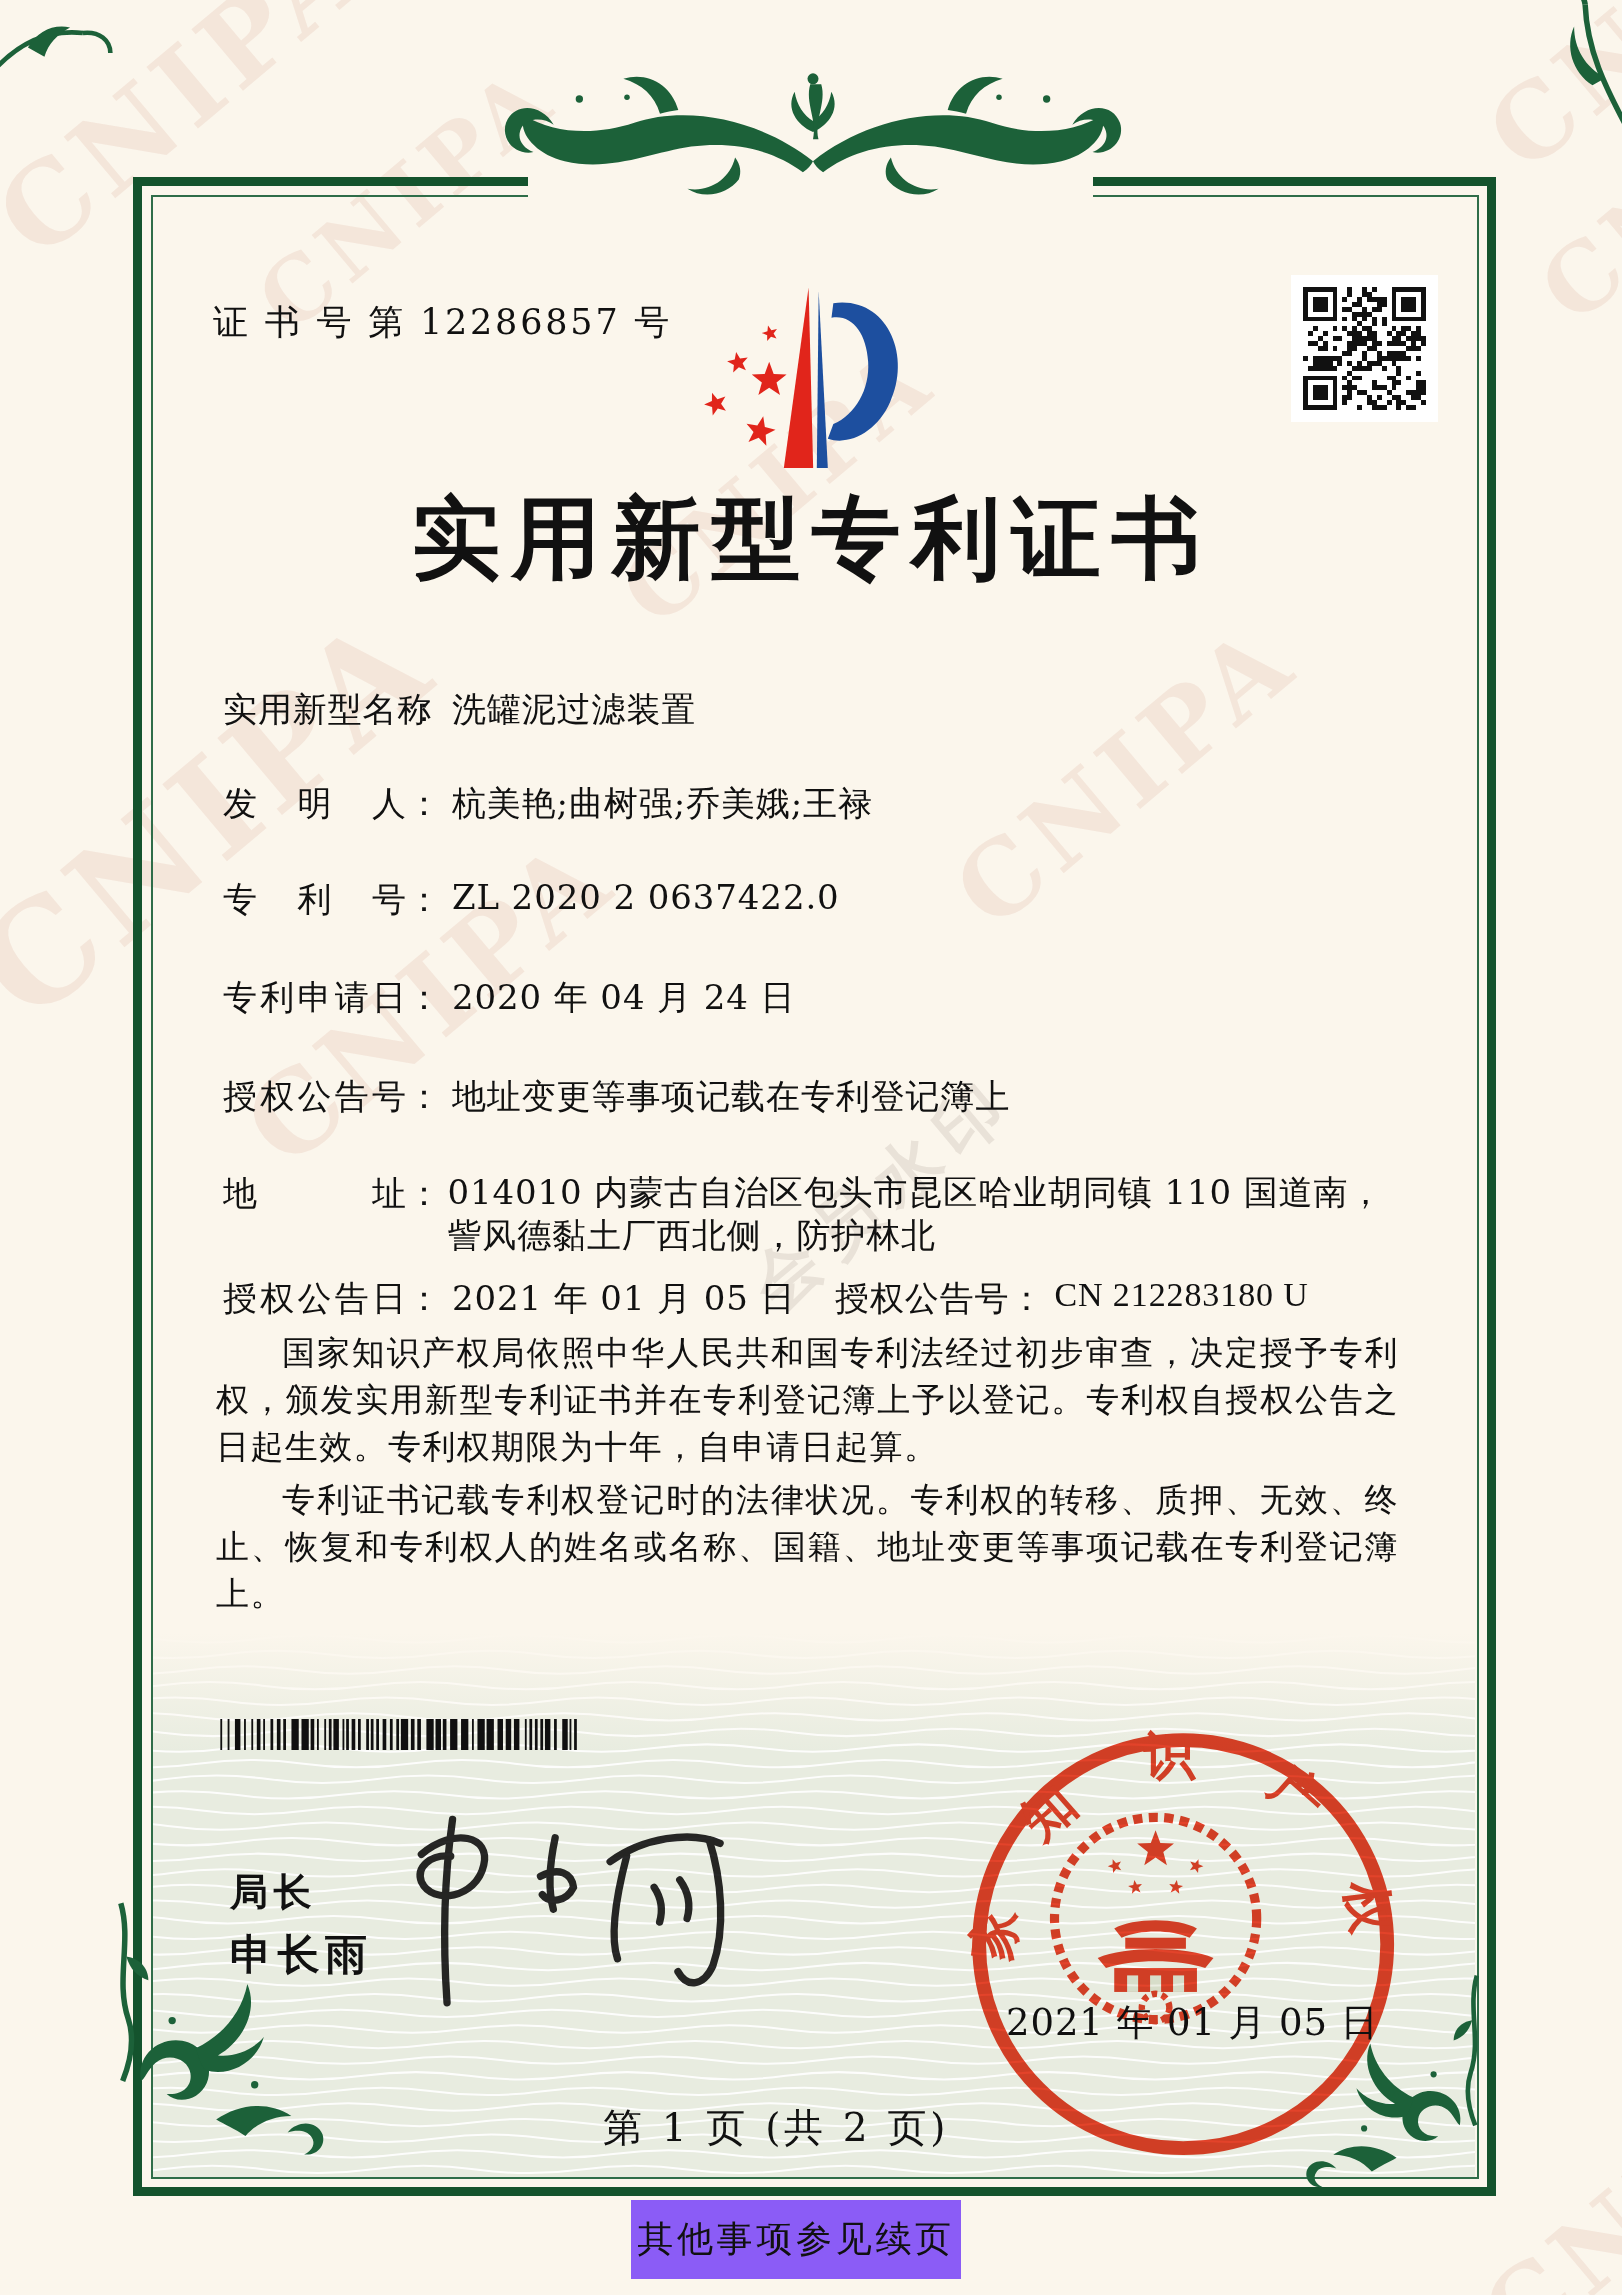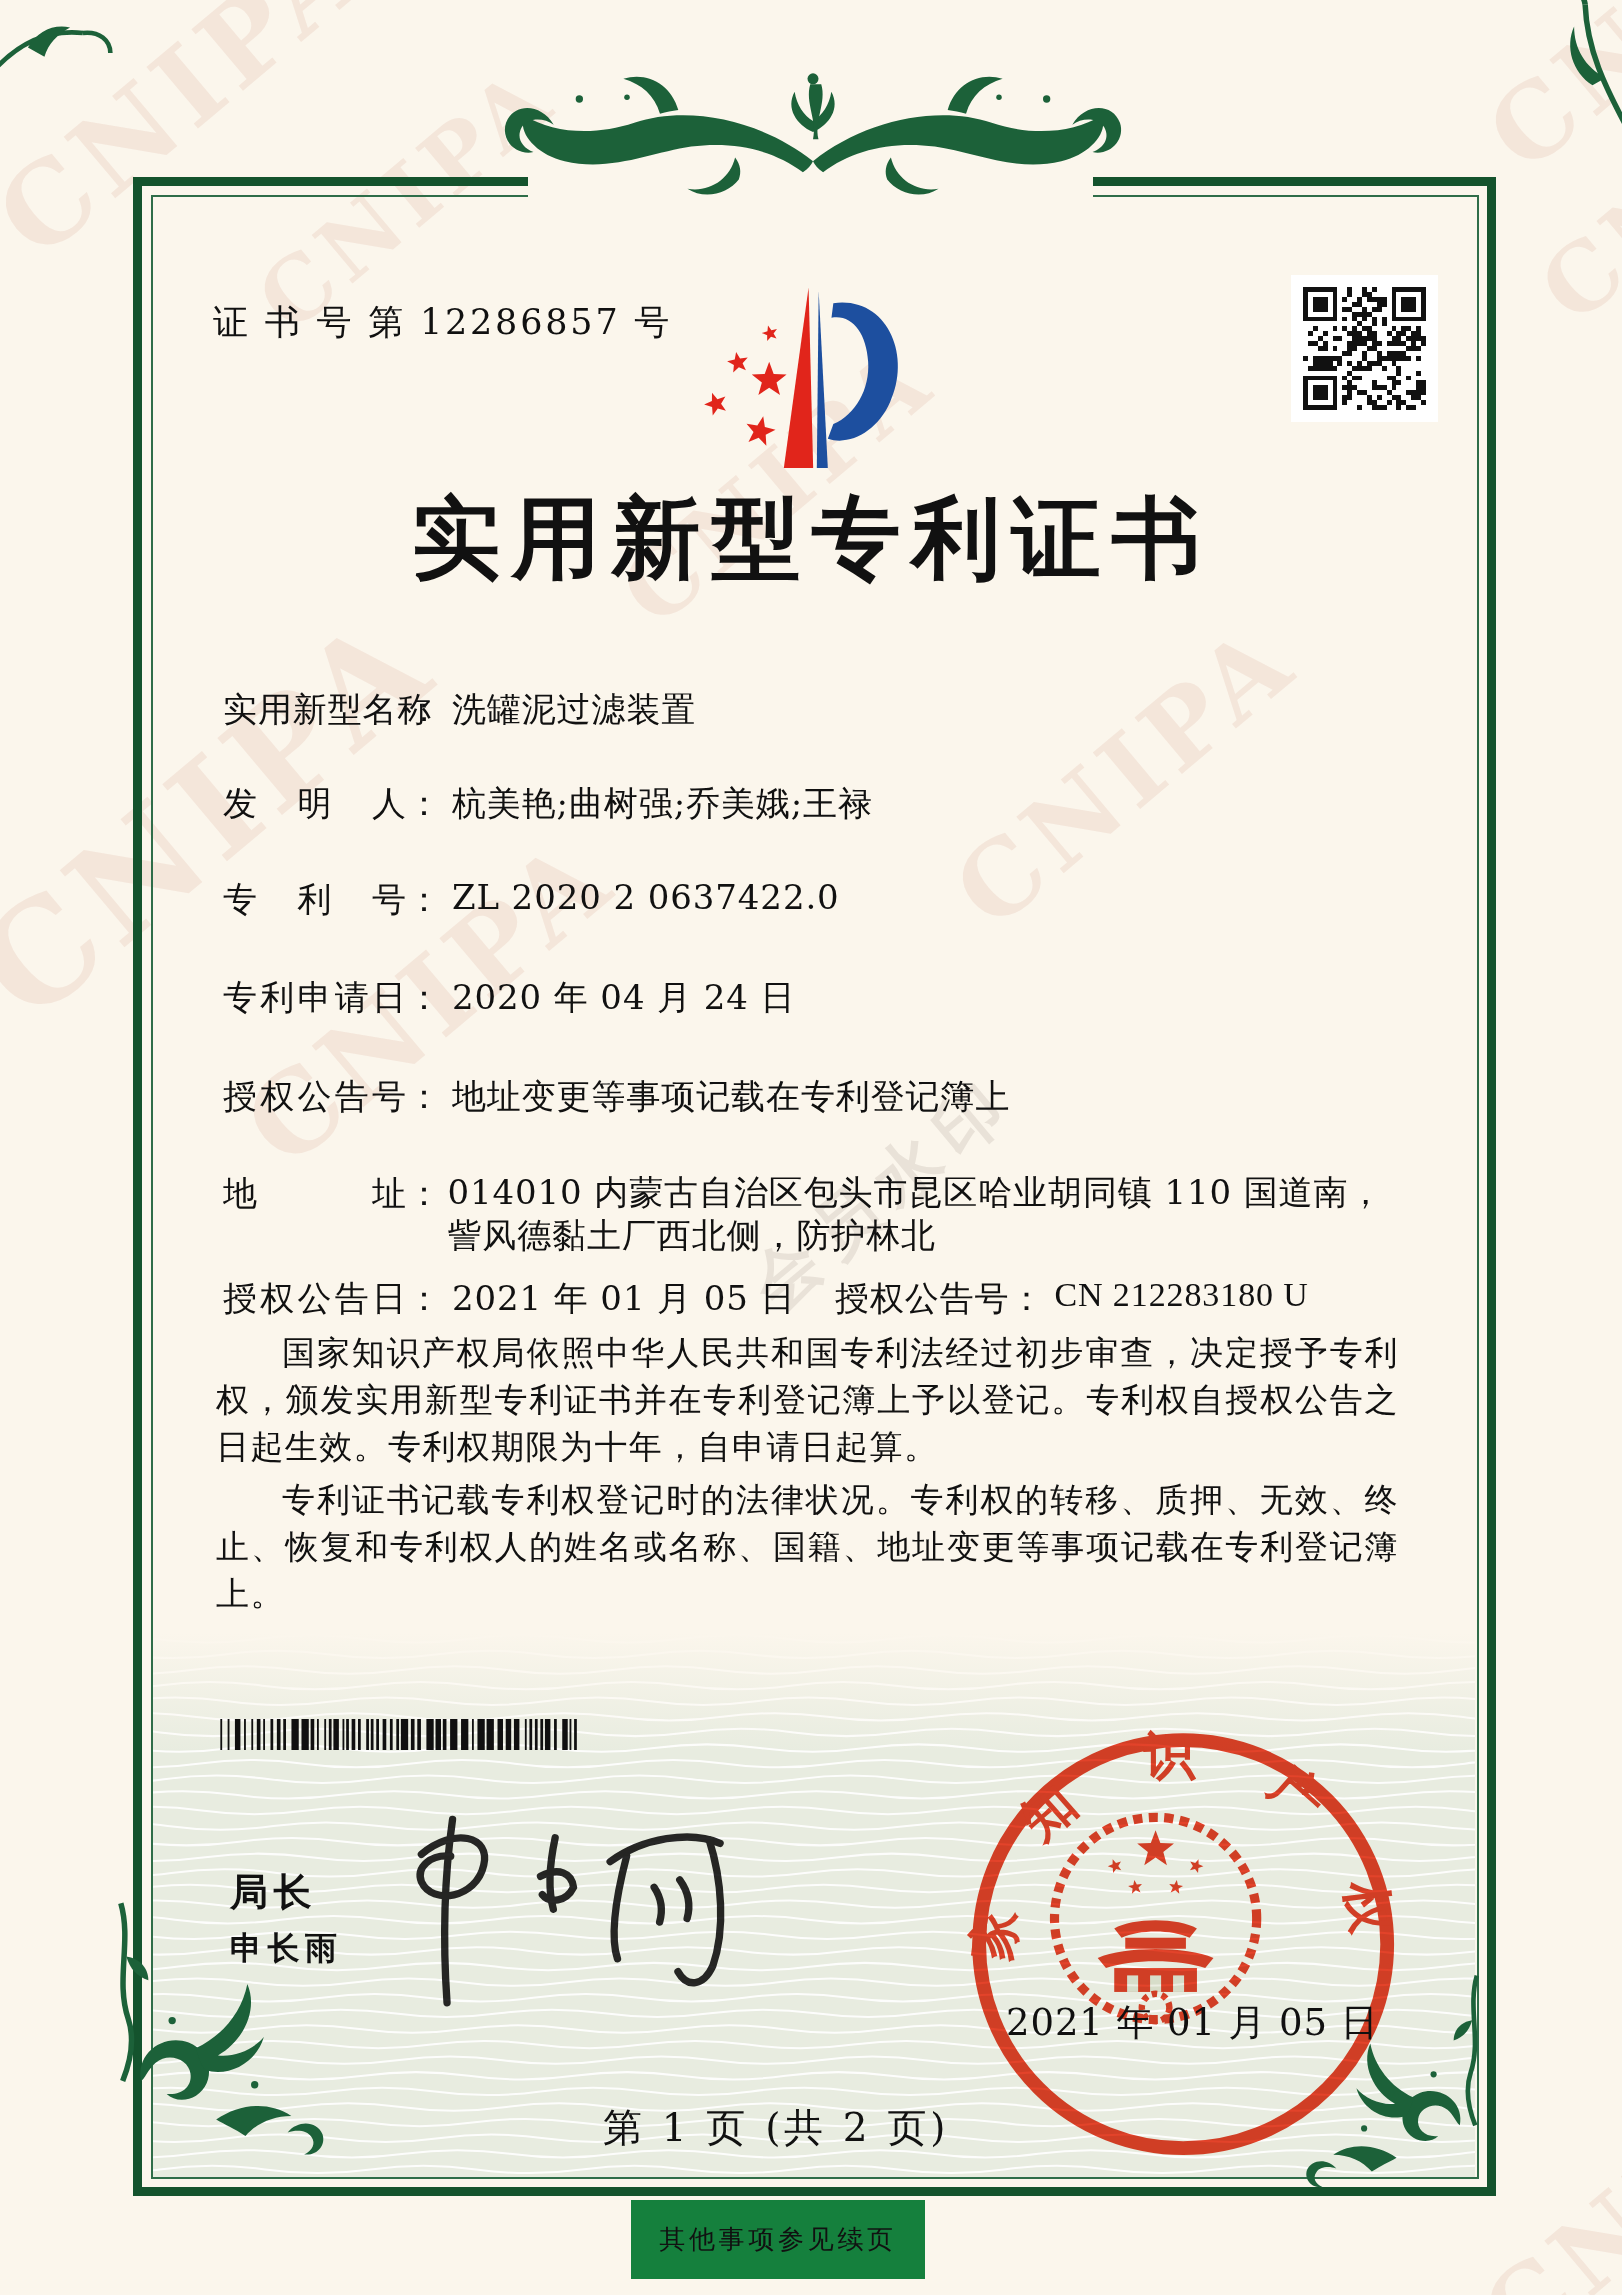--- a/index.html
+++ b/index.html
@@ -37,30 +37,30 @@
   .addr-row{display:flex;}
   .addr-lines{margin-left:5.5px;line-height:43px;}
   .grant-right{position:absolute;left:612px;top:0;white-space:nowrap;font-family:Liberation Serif, serif;}
   .flabel-n{display:inline-block;vertical-align:top;}
   .body-text{position:absolute;left:216px;top:1329px;width:1183px;font-size:33px;
              line-height:47px;text-align:justify;letter-spacing:1.4px;z-index:8;}
   .body-text p{margin:0 0 5.5px 0;text-indent:2em;}
   #barcode{position:absolute;left:219px;top:1719px;z-index:8;}
   .signer-title{position:absolute;left:230px;top:1867px;font-size:38px;font-weight:bold;
                 font-family:"DejaVu Sans","Liberation Sans",sans-serif;z-index:8;letter-spacing:5.5px;}
-  .signer-name{position:absolute;left:230px;top:1927px;font-size:32px;font-weight:bold;
+  .signer-name{position:absolute;left:230px;top:1927px;font-size:42px;font-weight:bold;
                font-family:"DejaVu Sans","Liberation Sans",sans-serif;z-index:8;letter-spacing:5.5px;}
   #signature{position:absolute;left:335px;top:1814px;z-index:9;mix-blend-mode:multiply;opacity:.92;}
   #seal{position:absolute;left:958px;top:1719px;z-index:10;mix-blend-mode:multiply;opacity:.95;}
   .seal-date{position:absolute;left:1006px;top:1998px;width:331px;font-size:37px;letter-spacing:0.9px;
              color:#101010;z-index:11;white-space:nowrap;}
   .page-footer{position:absolute;left:0;top:2101px;width:1552px;text-align:center;font-size:39px;
                letter-spacing:3.7px;z-index:8;}
-  .cont-note{position:absolute;left:631px;top:2200px;width:294px;height:79px;background:#15803d;
-             display:flex;align-items:center;justify-content:center;font-size:26px;letter-spacing:3.7px;
+  .cont-note{position:absolute;left:631px;top:2200px;width:330px;height:79px;background:#8b5cf6;
+             display:flex;align-items:center;justify-content:center;font-size:36px;letter-spacing:3.7px;
              z-index:12;}
   svg{display:block;}
 </style>
 </head>
 <body>
 
 <div id="page">
 
   <div class="wm" style="left:-37px;top:27.5px;font-size:110px;">CNIPA</div>
   <div class="wm" style="left:230px;top:147px;font-size:87px;">CNIPA</div>

